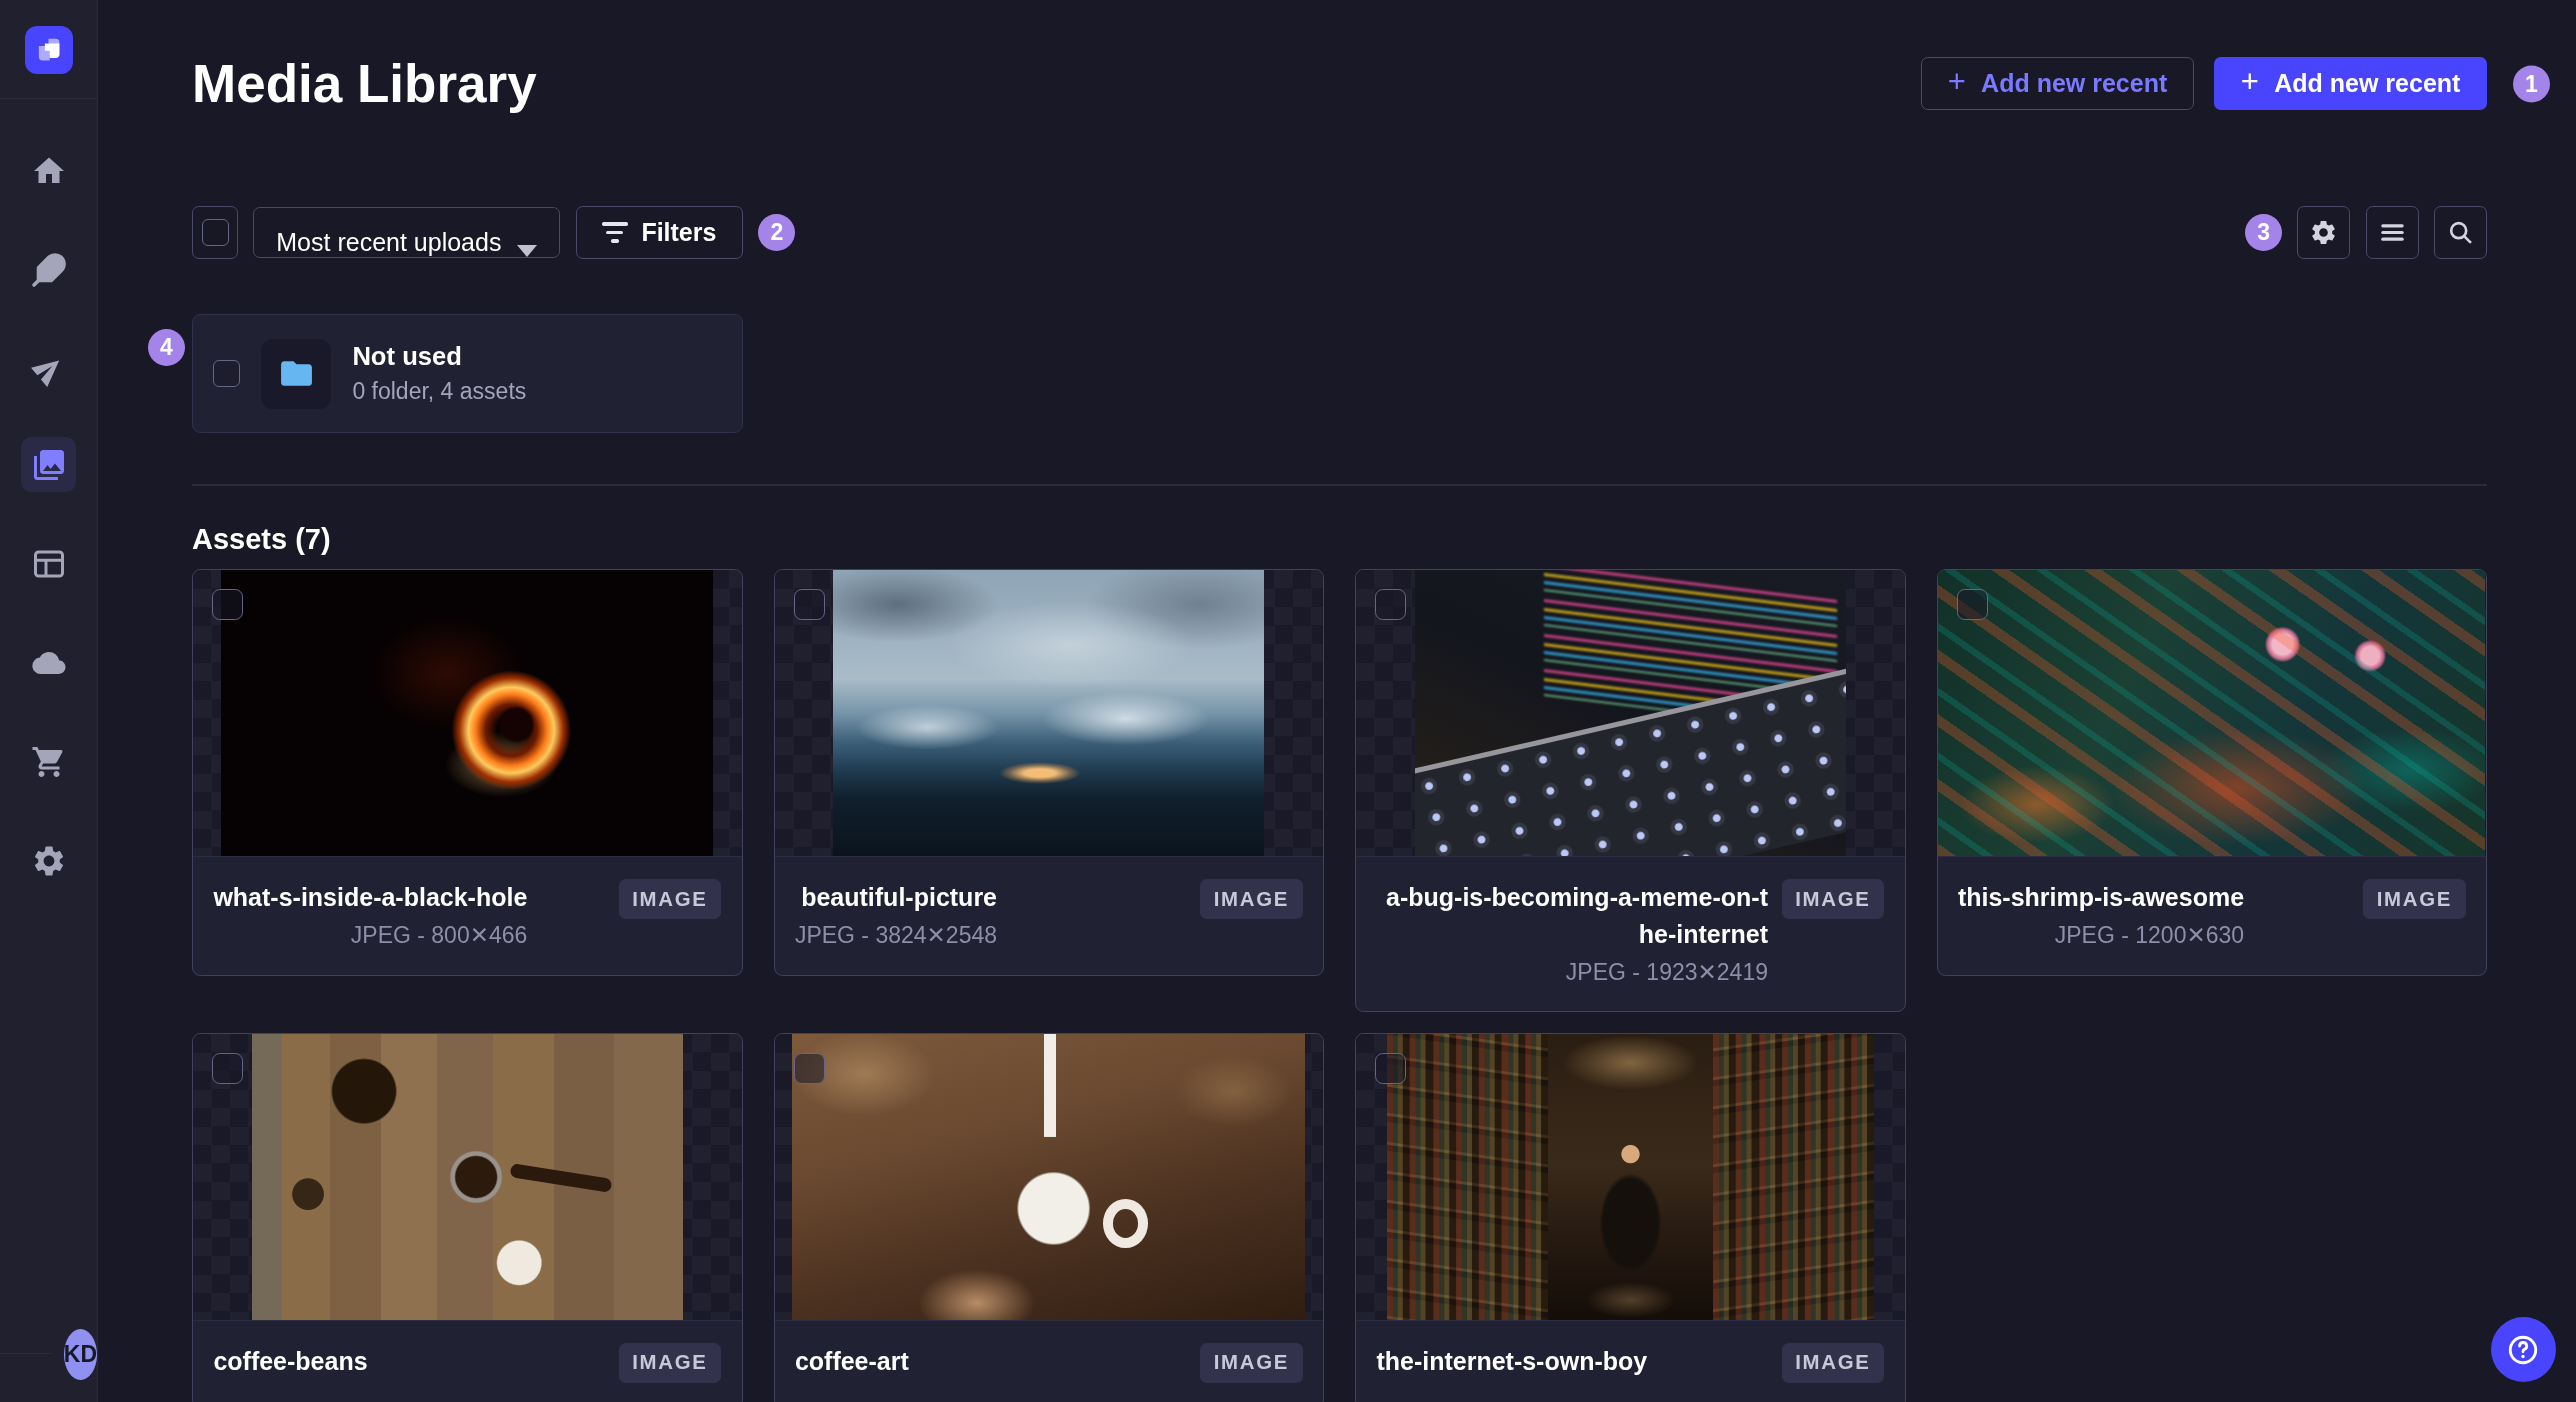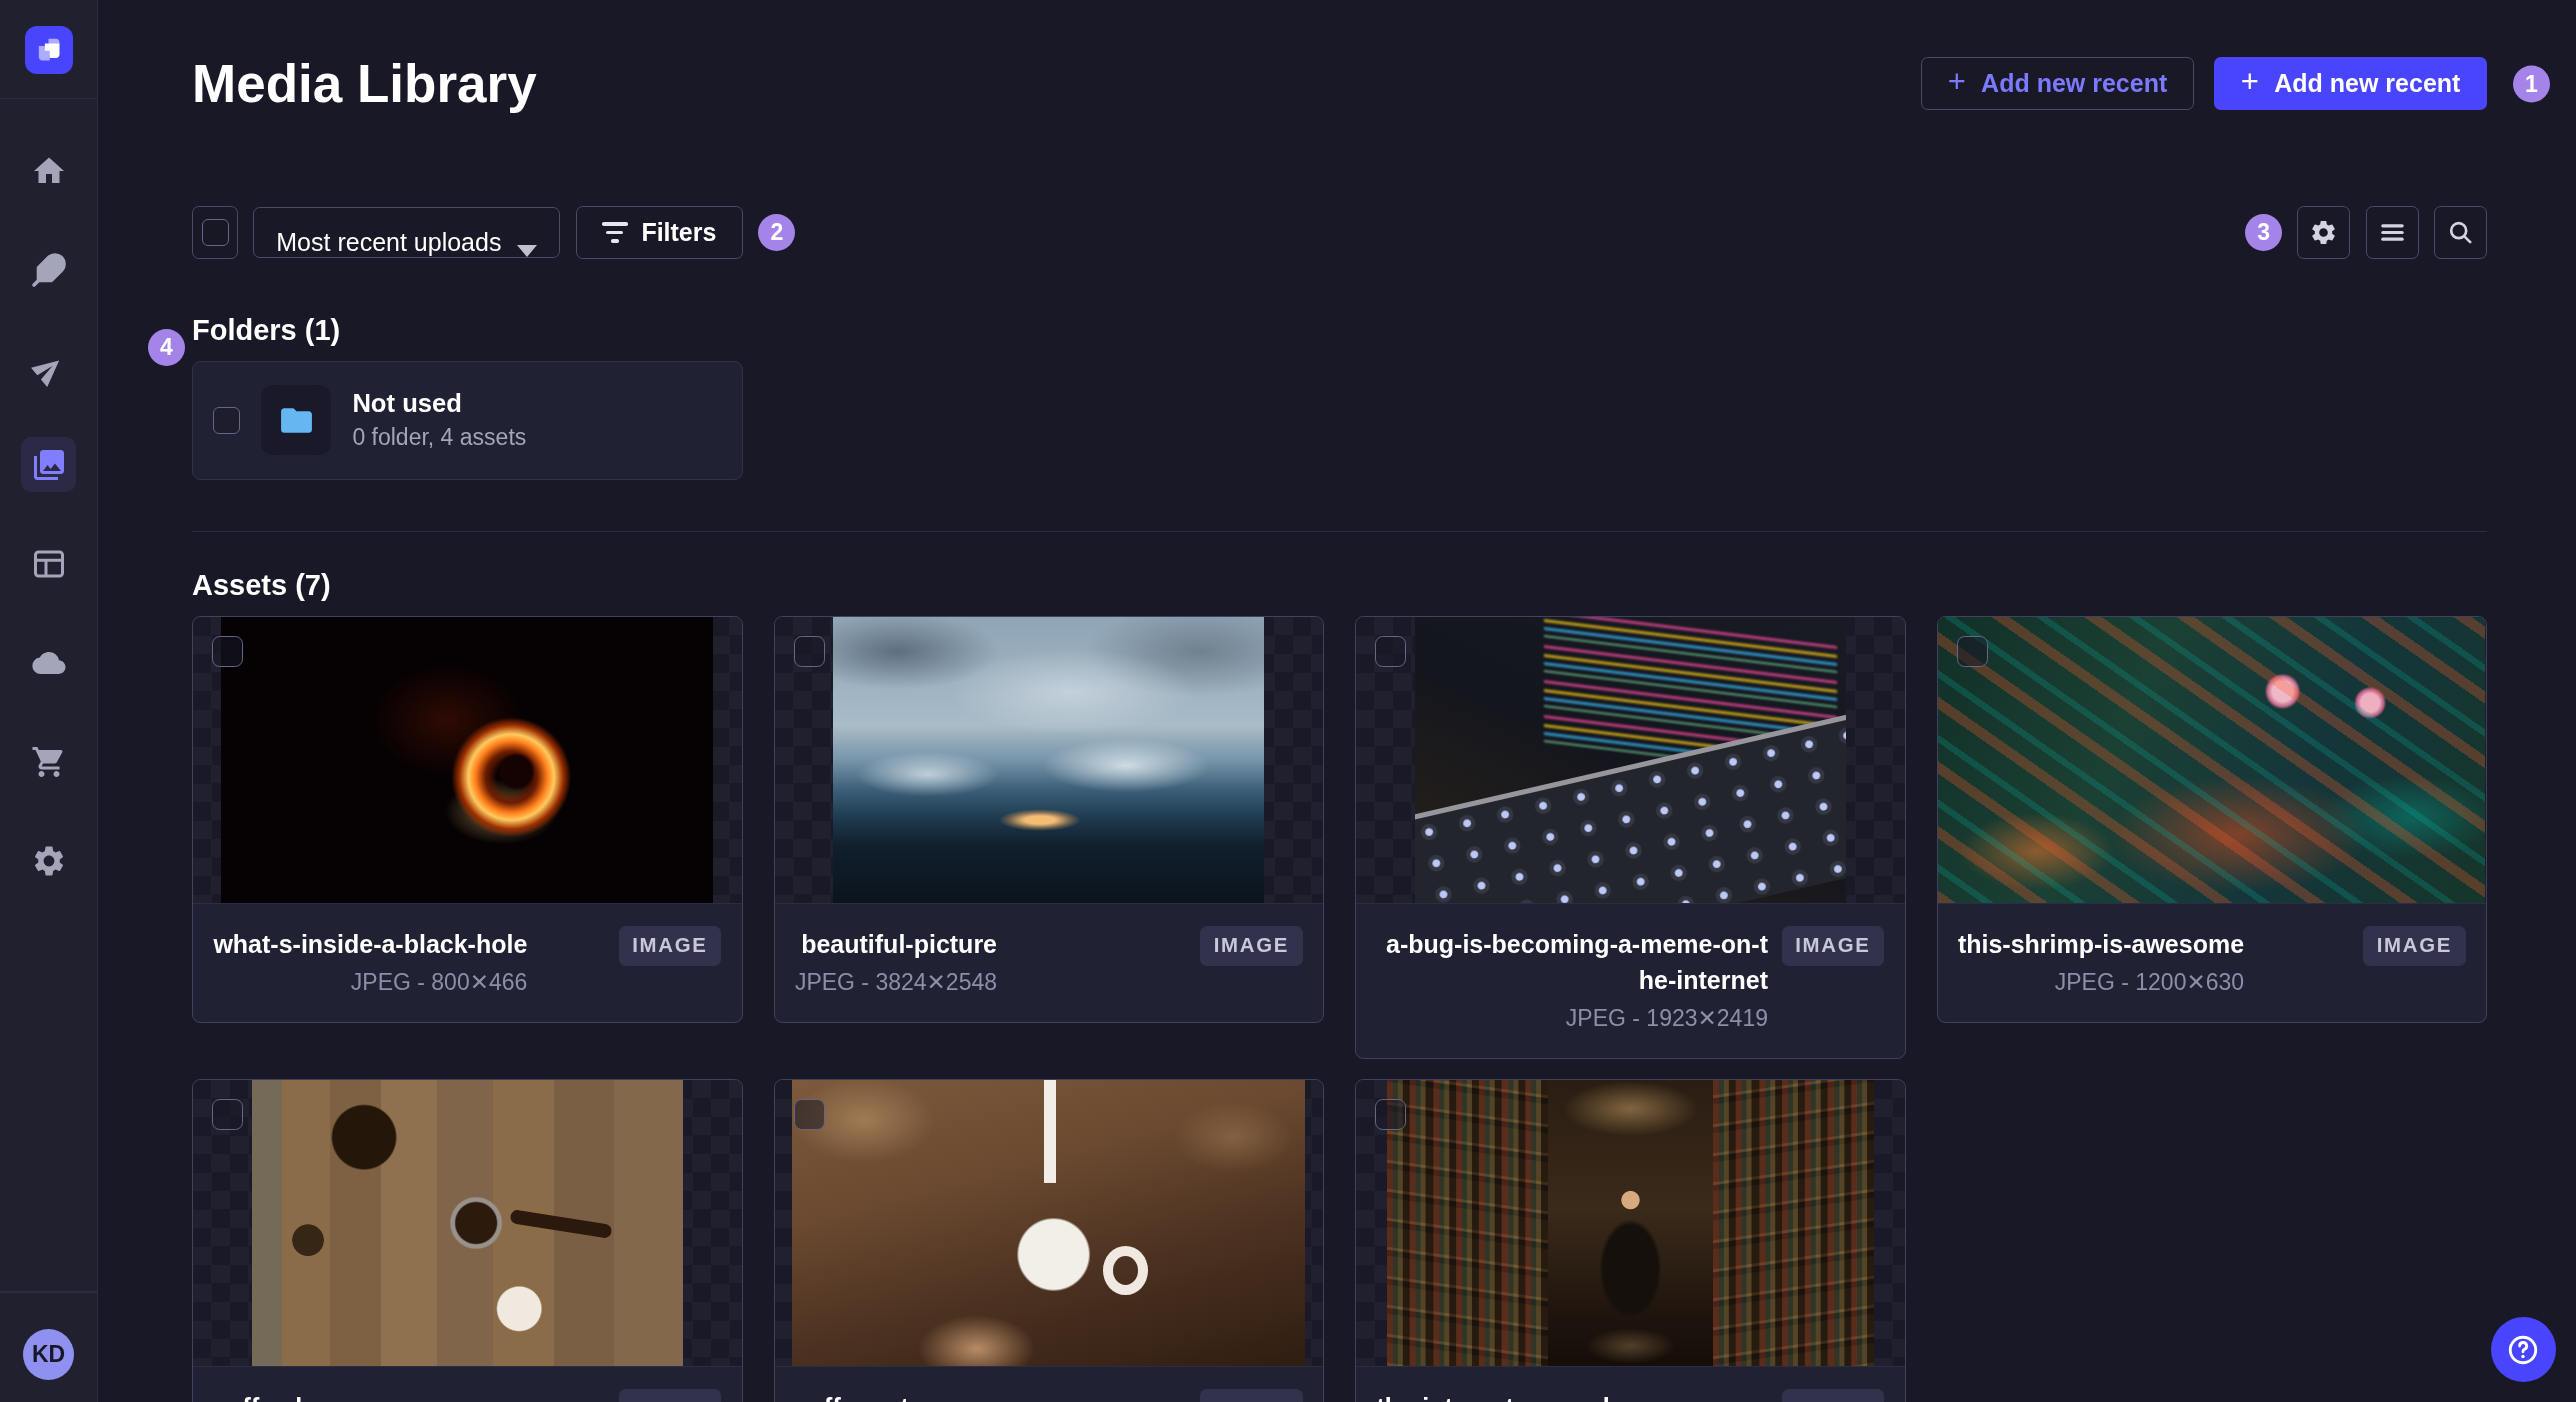--- a/index.html
+++ b/index.html
@@ -11,21 +11,21 @@
   .sidebar { position:absolute; left:0; top:0; width:98px; height:100%;
     background:#20202f; border-right:1.7px solid #2b2b40; display:flex; flex-direction:column; align-items:center; }
   .logo { width:48px; height:48px; margin-top:25.6px; border-radius:12px; background:#4945ff;
     display:flex; align-items:center; justify-content:center; cursor:pointer; }
   .sb-divider { width:98px; height:1.7px; background:#2b2b40; margin-top:24px; }
   .sb-nav { display:flex; flex-direction:column; align-items:center; width:100%; }
   .sb-item { width:55px; height:55px; margin-top:44px; border-radius:10.2px; display:flex;
     align-items:center; justify-content:center; color:#a5a5ba; cursor:pointer; }
   .sb-item svg { width:36px; height:36px; }
   .sb-item.active { background:#2a2a46; color:#807eff; margin-top:41px; }
-  .sb-bottom { margin-top:auto; width:100%; display:flex; flex-direction:column; align-items:center;gap:12px; }
+  .sb-bottom { margin-top:auto; width:100%; display:flex; flex-direction:row; align-items:center;gap:12px; }
   .sb-divider2 { width:98px; height:1.7px; background:#2b2b40; }
   .avatar { width:51px; height:51px; border-radius:50%; background:#9090f0; color:#181826;
     font-size:23px; font-weight:700; display:flex; align-items:center; justify-content:center;
     margin:24px 0 22px 0; cursor:pointer; }
 
   
   .content { position:absolute; left:98px; top:0; right:0; bottom:0; padding:0 89px 0 94px; }
 
   .page-head { display:flex; align-items:center; justify-content:space-between; margin-top:53px; position:relative; }
   h1 { color:#ffffff; font-size:53px; font-weight:700; letter-spacing:0; }
@@ -282,21 +282,20 @@
           <svg viewBox="0 0 24 24" fill="none" stroke="currentColor" stroke-width="2.2" stroke-linecap="round">
             <circle cx="10.5" cy="10.5" r="6.2"></circle>
               <line x1="15.2" y1="15.2" x2="20" y2="20"></line>
             </svg>
         </button>
       </div>
     </div>
 
     <section class="folders">
       <span class="num-badge badge-folders">4</span>
-      <h2 class="section-h">Folders (1)</h2>
       <div class="folder-card">
         <span class="checkbox"></span>
         <div class="folder-tile">
           <svg viewBox="0 0 24 24" fill="#66b7f1">
             <path d="M10 4H4c-1.1 0-2 .9-2 2v12c0 1.1.9 2 2 2h16c1.1 0 2-.9 2-2V8c0-1.1-.9-2-2-2h-8l-2-2z"></path>
             </svg>
         </div>
         <div>
           <div class="folder-name">Not used</div>
           <div class="folder-meta">0 folder, 4 assets</div>

